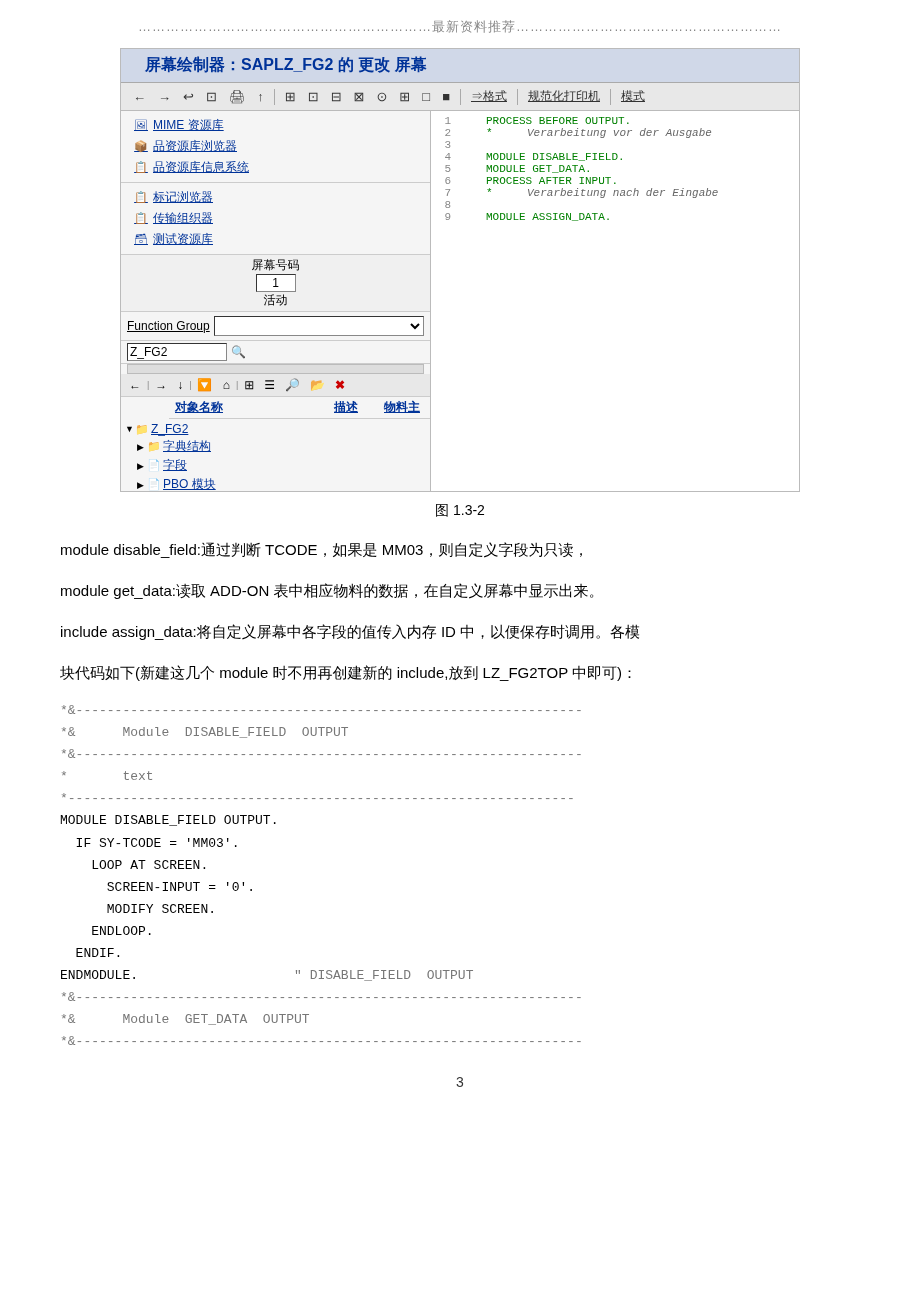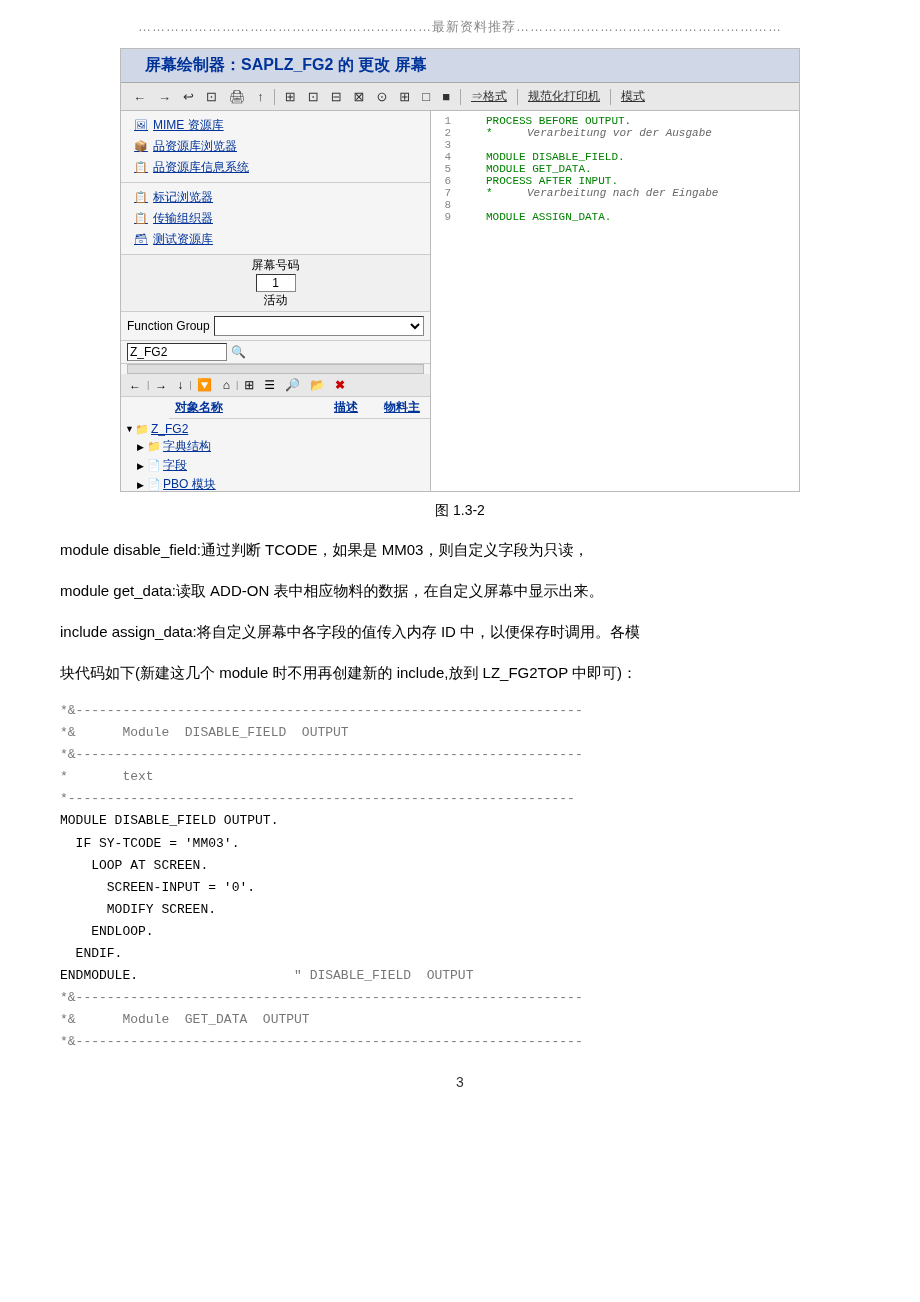--- a/index.html
+++ b/index.html
@@ -132,20 +132,21 @@
       color: #003399;
     }
     .tab-item.active { background: #fff; color: #000; font-weight: bold; text-decoration: none; }
 
     .function-group-row {
       display: flex;
       align-items: center;
       padding: 4px 6px;
       gap: 4px;
       border-bottom: 1px solid #ccc;
+      text-decoration: underline;
     }
     .function-group-label {
       font-size: 12px;
     }
     .function-group-select {
       border: 1px inset #888;
       background: #fff;
       font-size: 12px;
       padding: 1px 2px;
       flex: 1;

